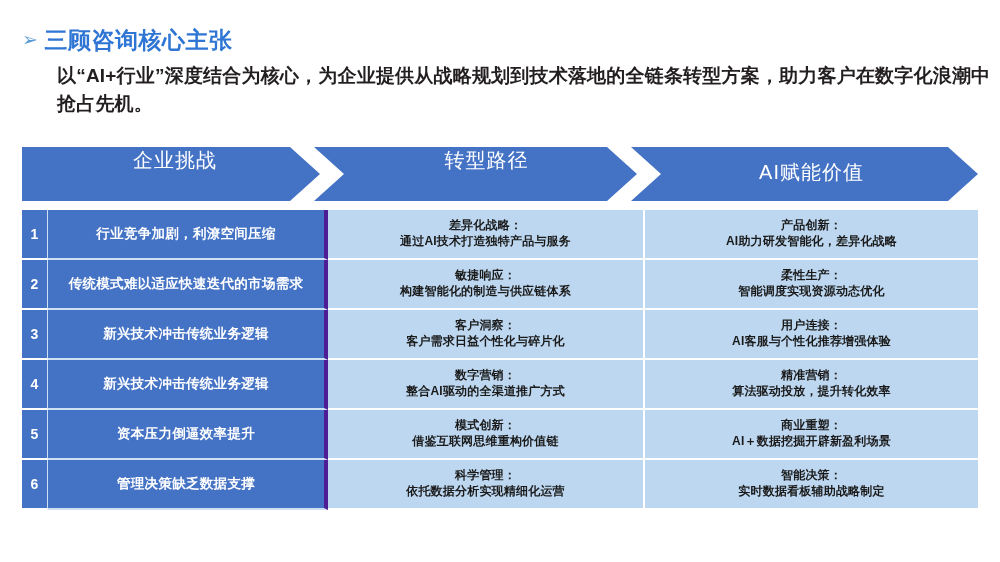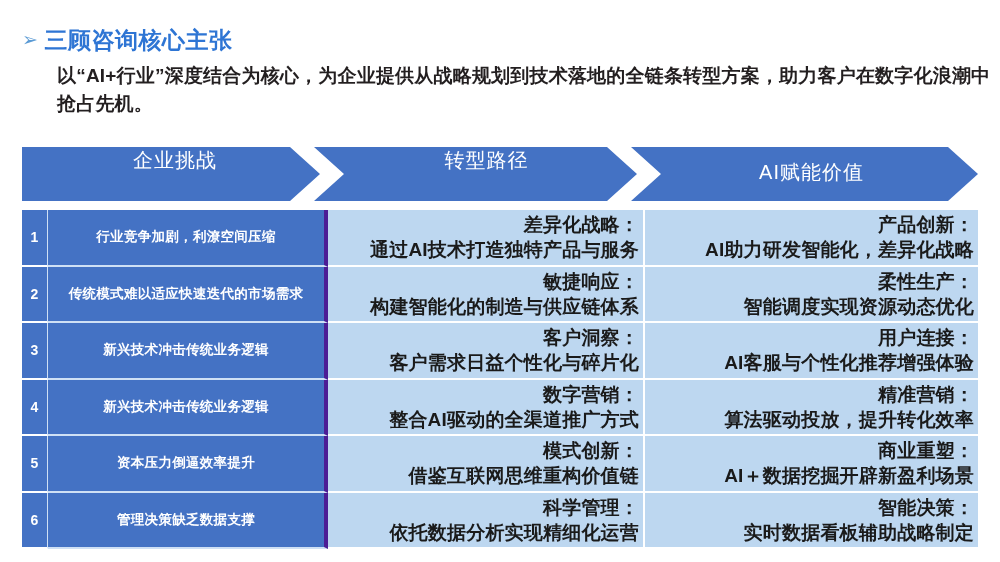--- a/index.html
+++ b/index.html
@@ -117,26 +117,25 @@
     font-size: 13.5px;
     font-weight: bold;
     line-height: 1.35;
     border-right: 4px solid #4c1d95;
     border-bottom: 2px solid #cfe0f5;
     letter-spacing: 0.3px;
   }
   td.light-cell {
     background: #BDD7F0;
     color: #1A1A1A;
-    font-size: 19px;
+    font-size: 12px;
     font-weight: bold;
     line-height: 1.33;
     border-bottom: 2px solid #ffffff;
     letter-spacing: 0.2px;
-    text-align: right;
   }
   td.light-cell.mid { border-right: 2px solid #ffffff; }
   .cell-title { display: block; }
   .cell-desc  { display: block; }
 </style>
 </head>
 <body>
 
 <div class="heading-block">
   <div class="slide-title">

